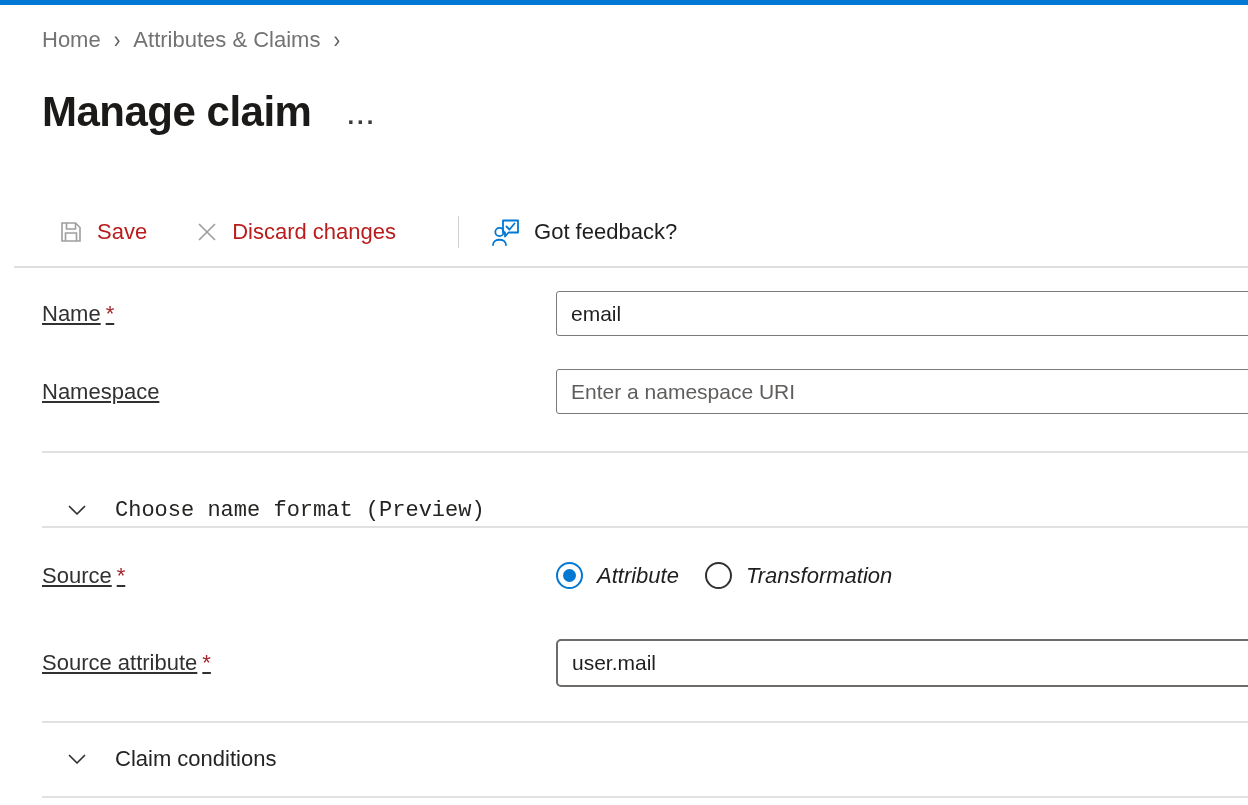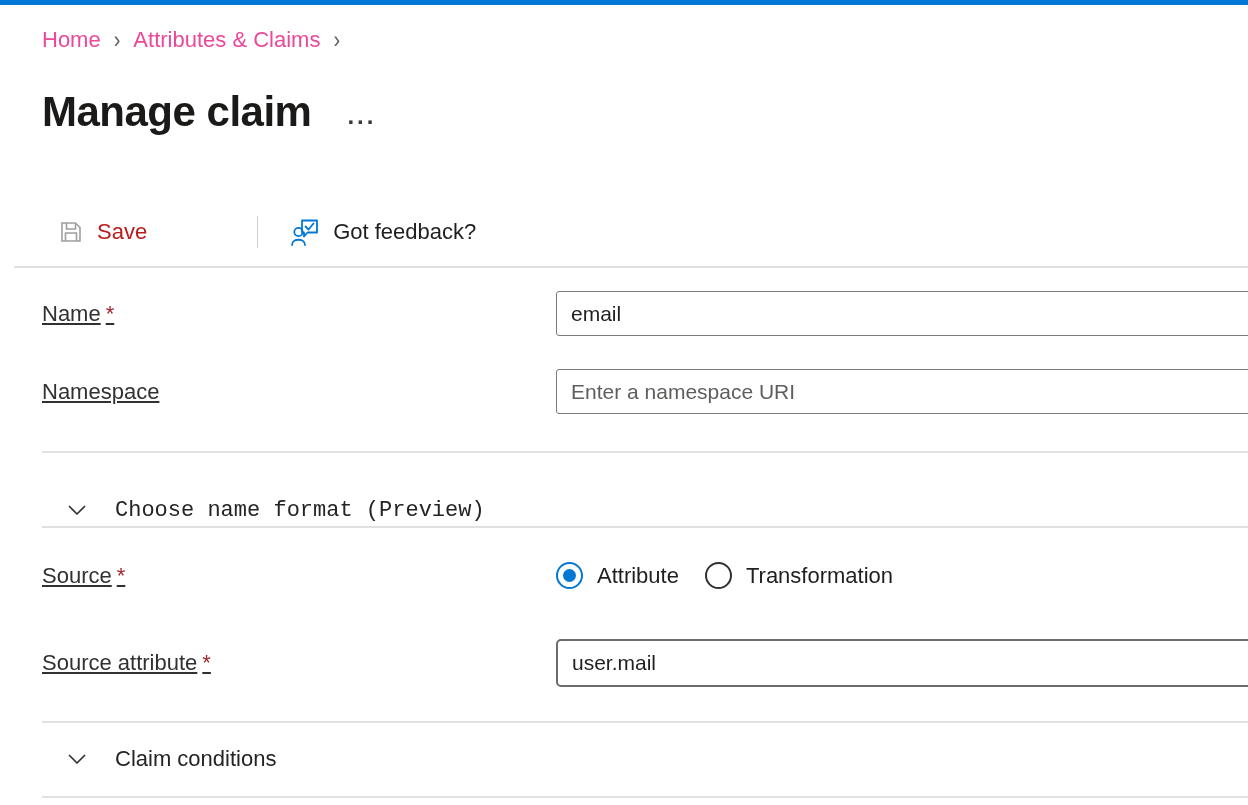--- a/index.html
+++ b/index.html
@@ -14,21 +14,21 @@
   .topbar {
     position: absolute; top: 0; left: 0; right: 0; height: 5px;
     background: #0078d4;
   }
   
   .breadcrumb {
     position: absolute; top: 27px; left: 42px;
     display: flex; align-items: center; gap: 13px;
     font-size: 22px;
   }
-  .crumb-link { color: #ec4899; text-decoration: none; cursor: pointer; }
+  .crumb-link { color: #737373; text-decoration: none; cursor: pointer; }
   .crumb-sep { color: #605e5c; font-size: 20px; transform: scaleY(1.15); }
   
   .title-row {
     position: absolute; top: 88px; left: 42px;
     display: flex; align-items: center;
   }
   .page-title {
     font-size: 42px; font-weight: 700; color: #1b1a19; letter-spacing: -0.5px;
   }
   .title-menu {
@@ -82,21 +82,21 @@
     position: absolute; left: 42px; right: 0;
     border-top: 2px solid #e3e1df;
   }
   .section-header {
     position: absolute; left: 42px; right: 0; height: 36px;
     display: flex; align-items: center; cursor: pointer;
   }
   .section-header .chev { margin-left: 22px; display: flex; align-items: center; }
   .section-title { margin-left: 25px; font-size: 22px; color: #252423; }
   
-  .radio-group { display: flex; align-items: center; }
+  .radio-group { display: flex; align-items: center; font-style: italic; }
   .radio-option { display: flex; align-items: center; cursor: pointer; }
   .radio-circle {
     width: 27px; height: 27px; border-radius: 50%;
     border: 2px solid #323130; background: #fff;
     display: flex; align-items: center; justify-content: center;
     flex-shrink: 0;
   }
   .radio-option.selected .radio-circle { border-color: #0078d4; }
   .radio-option.selected .radio-circle::after {
     content: ""; width: 13px; height: 13px; border-radius: 50%;
@@ -128,20 +128,29 @@
     <span>
       <svg width="26" height="26" viewBox="0 0 26 26" fill="none" stroke="#a19f9d" stroke-width="1.6">
         <path d="M4 4 H17.5 L22 8.5 V22 H4 Z"></path>
         <path d="M8.5 4 V10 H17.5 V4"></path>
         <path d="M7.5 22 V14 H18.5 V22"></path>
       </svg>
     </span>
     <span>Save</span>
   </button>
   <span class="tb-gap"></span>
+  <button class="tb-btn disabled">
+    <span>
+      <svg width="24" height="24" viewBox="0 0 24 24" fill="none" stroke="#a19f9d" stroke-width="1.7">
+        <line x1="4" y1="4" x2="20" y2="20"></line>
+        <line x1="20" y1="4" x2="4" y2="20"></line>
+      </svg>
+    </span>
+    <span>Discard changes</span>
+  </button>
   <span class="tb-sep"></span>
   <button class="tb-btn enabled">
     <span>
       <svg width="30" height="30" viewBox="0 0 30 30" fill="none" stroke="#0078d4" stroke-width="1.8" stroke-linecap="round" stroke-linejoin="round">
         <path d="M12 3.5 H27 V15.5 H17.5 L14 19.5 L14 15.5 H12 Z"></path>
         <polyline points="15.5,9.5 18.5,12.5 23.5,6.5"></polyline>
         <circle cx="8.5" cy="15" r="4.2"></circle>
         <path d="M2 28 C2 21, 15 21, 15 28"></path>
       </svg>
     </span>

